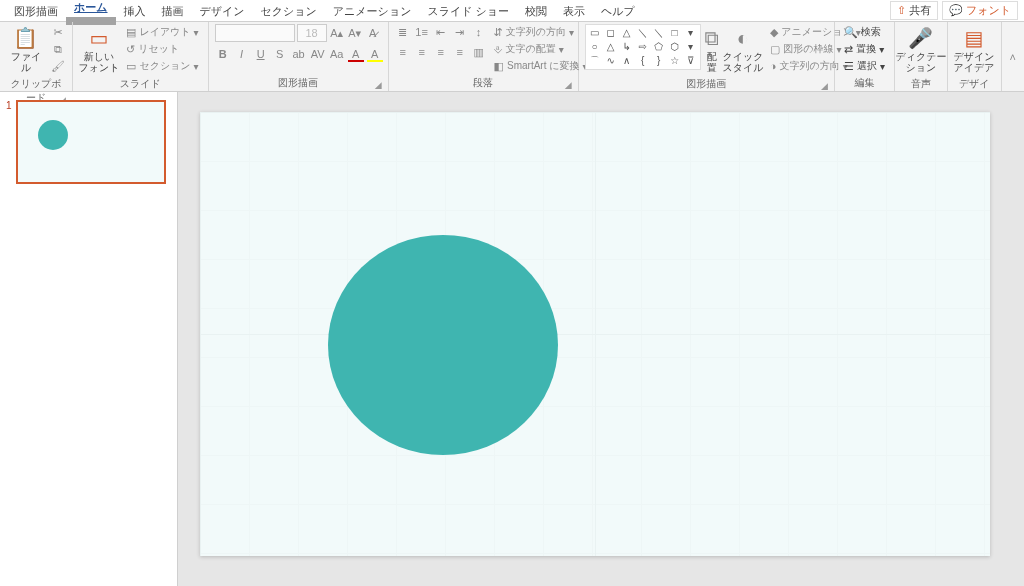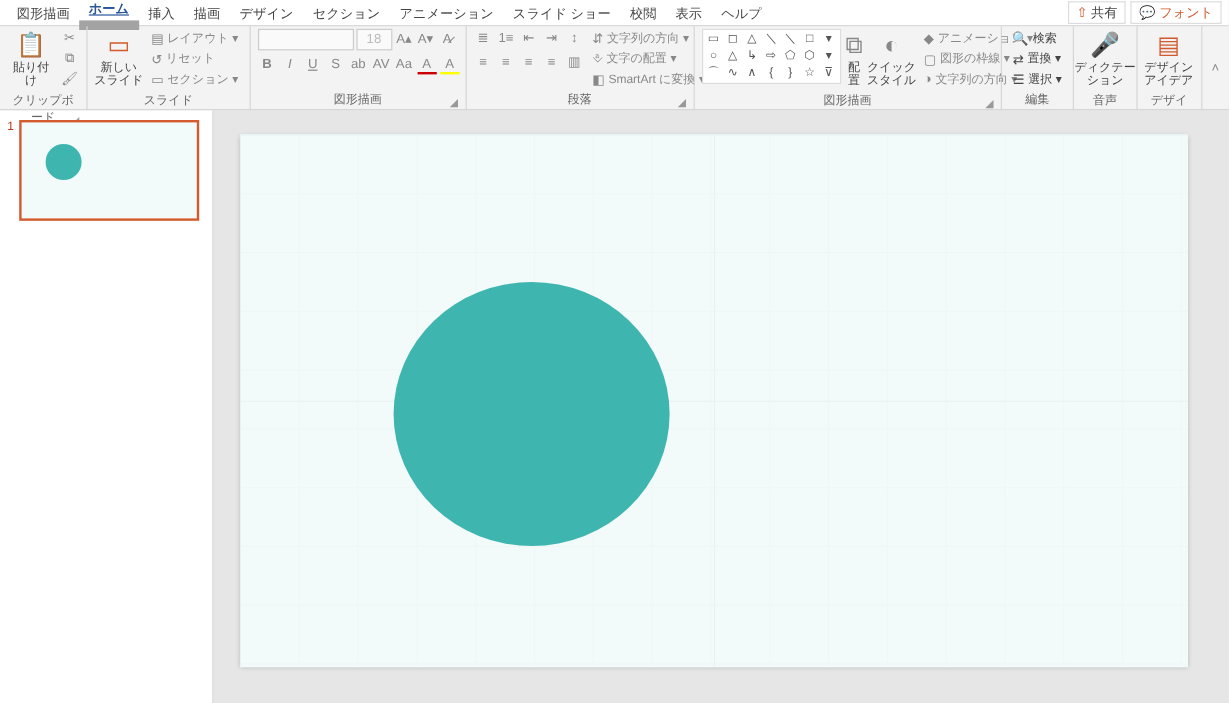--- a/index.html
+++ b/index.html
@@ -89,37 +89,37 @@
       <span>フォント</span>
     </div>
 </div>
 
 <div class="ribbon">
 
   <div class="group">
     <div class="group-body">
       <div class="bigbtn">
         <span class="glyph">📋</span>
-        <span>貼り付け</span>
+        <span>ファイル</span>
       </div>
       <div class="midcol">
         <span class="iconbtn">✂</span>
         <span class="iconbtn">⧉</span>
         <span class="iconbtn">🖌</span>
       </div>
     </div>
     <div class="group-label"><span>クリップボード</span><span class="dlaunch">◢</span></div>
   </div>
 
   <div class="group">
     <div class="group-body">
       <div class="bigbtn">
         <span class="glyph">▭</span>
         <span style="white-space:pre">新しい
-スライド</span>
+フォント</span>
       </div>
       <div class="midcol">
         <div class="smallbtn"><span class="ic">▤</span><span>レイアウト</span> ▾</div>
         <div class="smallbtn">
             <span class="ic">↺</span>
             <span>リセット</span>
           </div>
         <div class="smallbtn"><span class="ic">▭</span><span>セクション</span> ▾</div>
       </div>
     </div>

